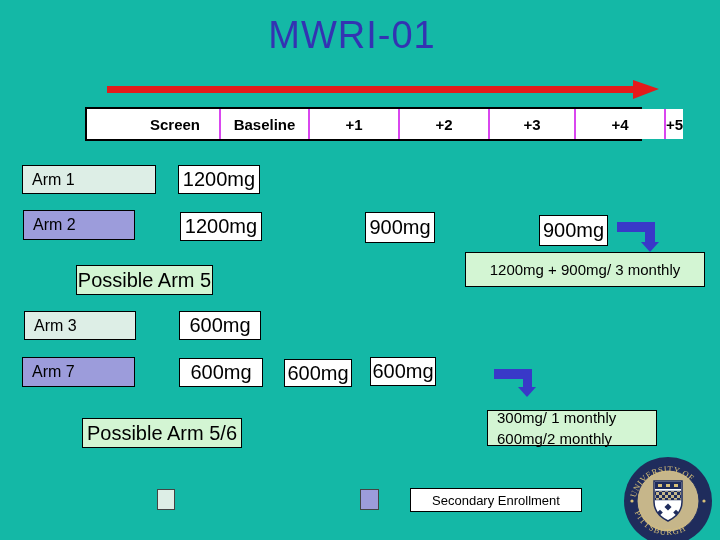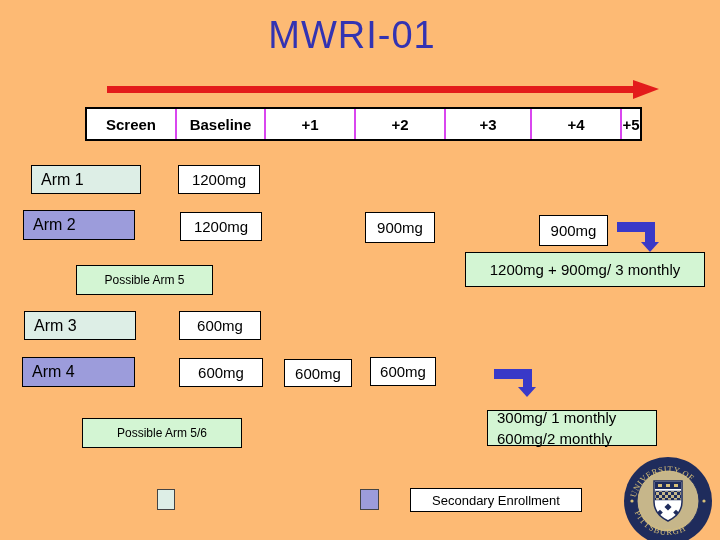--- a/index.html
+++ b/index.html
@@ -1,21 +1,21 @@
 <!DOCTYPE html>
 <html style="--c-title: #3333B2; --c-timeline-arrow: #E31B1B; --c-elbow-arrow: #3939C8; --c-initial-fill: #DDEEE6; --c-secondary-fill: #9C9CDB; --c-possible-fill: #D3F5D3; --c-seal-navy: #1F2C5C; --c-seal-gold: #D8C078; --c-seal-tan: #C6B68A;"><head>
 <meta charset="utf-8">
 <style>
   html, body { margin: 0; padding: 0; background: #fff; }
   * { box-sizing: border-box; }
   .slide {
     position: relative;
     width: 720px;
     height: 540px;
-    background: #fdba74;
+    background: #14b8a6;
     overflow: hidden;
     font-family: "Liberation Sans", sans-serif;
     color: #000;
   }
 
   
   .title {
     position: absolute;
     left: 0; top: 14px; width: 704px;
     margin: 0;
@@ -39,45 +39,46 @@
     border-bottom: 10px solid transparent;
     border-left: 26px solid var(--c-timeline-arrow, #E31B1B);
   }
 
   
   .timeline {
     position: absolute; left: 85px; top: 107px; width: 557px; height: 34px;
     border: 2px solid #000;
     display: flex;
     background: #fff;
+    padding-left: 44px;
   }
   .tcell {
     flex: 0 0 auto;
     border-left: 2px solid #d946ef;
     display: flex; align-items: center; justify-content: center;
     font-size: 15px; font-weight: 700;
     background: #fff;
   }
   .tcell:first-child { border-left: none; }
   .tcell.last { flex: 1 1 auto; }
 
   
   .box {
     position: absolute;
     border: 1px solid #000;
-    font-size: 15px;
+    font-size: 20px;
     display: flex; align-items: center;
     background: #fff;
   }
   .box.label { padding-left: 9px; font-size: 16px; }
   .box.mint   { background: var(--c-initial-fill, #DDEEE6); }
   .box.purple { background: var(--c-secondary-fill, #9C9CDB); }
   .box.green  { background: var(--c-possible-fill, #D3F5D3); }
   .box.dose   { justify-content: center; }
-  .box.center { justify-content: center; font-size: 12px; }
+  .box.center { justify-content: center; font-size: 20px; }
   .box.note   { justify-content: center; font-size: 15px; }
   .box.note2  { flex-direction: column; align-items: flex-start; justify-content: center;
                 padding-left: 9px; font-size: 15px; line-height: 21px; }
 
   
   .elbow { position: absolute; }
   .elbow .e-h, .elbow .e-v { position: absolute; background: var(--c-elbow-arrow, #3939C8); }
   .elbow .e-head {
     position: absolute; width: 0; height: 0;
     border-left: 9px solid transparent;
@@ -111,41 +112,41 @@
   <div class="timeline">
     <div class="tcell" style="width:88px">Screen</div>
     <div class="tcell" style="width:89px">Baseline</div>
     <div class="tcell" style="width:90px">+1</div>
     <div class="tcell" style="width:90px">+2</div>
     <div class="tcell" style="width:86px">+3</div>
     <div class="tcell" style="width:90px">+4</div>
     <div class="tcell last">+5</div>
   </div>
 
-  <div class="box label mint" style="left:31px;top:165px;width:110px;height:29px">Arm 1</div>
+  <div class="box label mint" style="left:22px;top:165px;width:134px;height:29px">Arm 1</div>
   <div class="box dose" style="left:178px;top:165px;width:82px;height:29px">1200mg</div>
 
   <div class="box label purple" style="left:23px;top:210px;width:112px;height:30px">Arm 2</div>
   <div class="box dose" style="left:180px;top:212px;width:82px;height:29px">1200mg</div>
   <div class="box dose" style="left:365px;top:212px;width:70px;height:31px">900mg</div>
   <div class="box dose" style="left:539px;top:215px;width:69px;height:31px">900mg</div>
 
   <div class="elbow" style="left:617px;top:222px;width:43px;height:30px">
     <div class="e-h" style="left:0;top:0;width:38px;height:10px"></div>
     <div class="e-v" style="left:28px;top:0;width:10px;height:21px"></div>
     <div class="e-head" style="left:24px;top:20px"></div>
   </div>
 
   <div class="box center green" style="left:76px;top:265px;width:137px;height:30px">Possible Arm 5</div>
   <div class="box note green" style="left:465px;top:252px;width:240px;height:35px">1200mg + 900mg/ 3 monthly</div>
 
   <div class="box label mint" style="left:24px;top:311px;width:112px;height:29px">Arm 3</div>
   <div class="box dose" style="left:179px;top:311px;width:82px;height:29px">600mg</div>
 
-  <div class="box label purple" style="left:22px;top:357px;width:113px;height:30px">Arm 4</div>
+  <div class="box label purple" style="left:22px;top:357px;width:113px;height:30px">Arm 7</div>
   <div class="box dose" style="left:179px;top:358px;width:84px;height:29px">600mg</div>
   <div class="box dose" style="left:284px;top:359px;width:68px;height:28px">600mg</div>
   <div class="box dose" style="left:370px;top:357px;width:66px;height:29px">600mg</div>
 
   <div class="elbow" style="left:494px;top:369px;width:43px;height:28px">
     <div class="e-h" style="left:0;top:0;width:38px;height:10px"></div>
     <div class="e-v" style="left:29px;top:0;width:9px;height:19px"></div>
     <div class="e-head" style="left:24px;top:18px"></div>
   </div>
 

